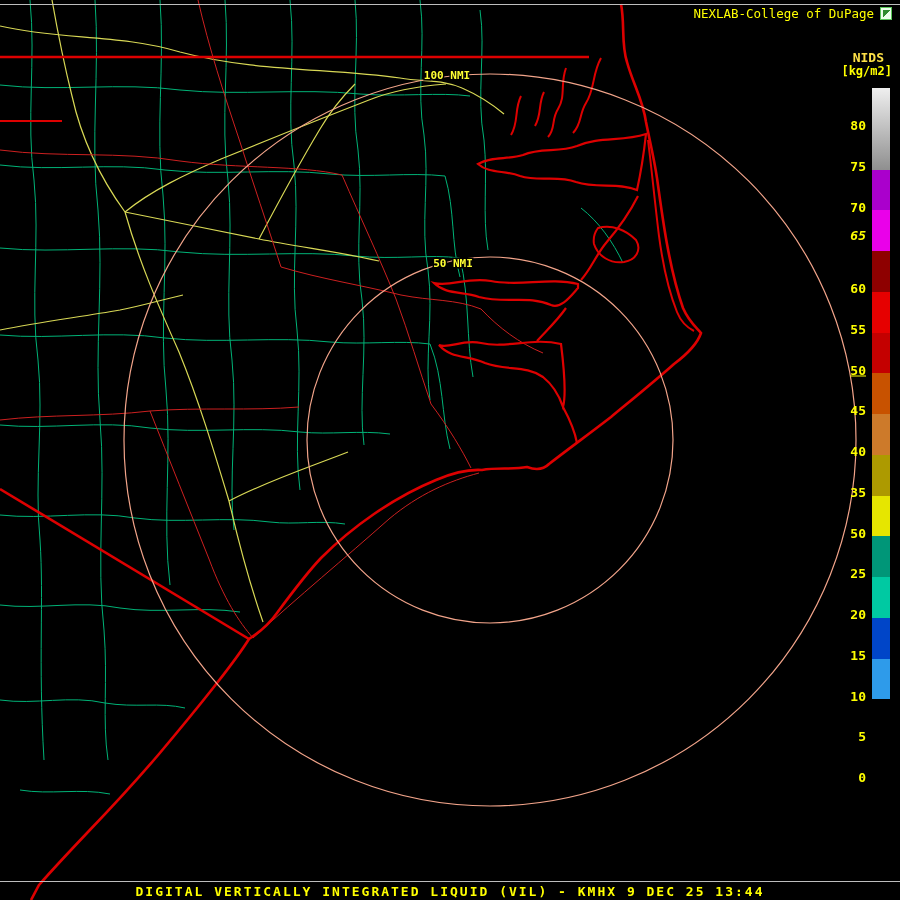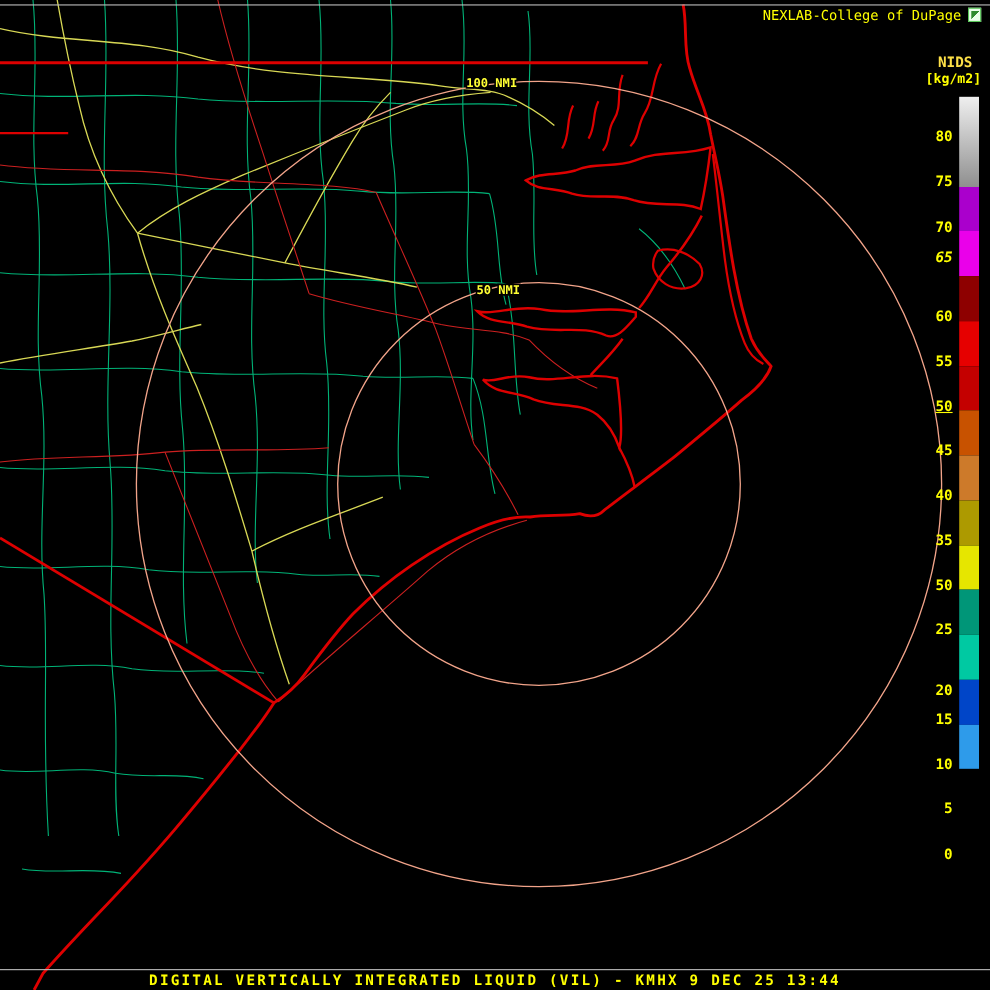--- a/index.html
+++ b/index.html
@@ -140,21 +140,21 @@
       <div class="cb-tick" style="top: 206.5px;">70</div>
       <div class="cb-tick" style="top: 235px; font-style: italic;">65</div>
       <div class="cb-tick" style="top: 288px;">60</div>
       <div class="cb-tick" style="top: 328.75px;">55</div>
       <div class="cb-tick" style="top: 369.5px; text-decoration: underline;">50</div>
       <div class="cb-tick" style="top: 410.25px;">45</div>
       <div class="cb-tick" style="top: 451px;">40</div>
       <div class="cb-tick" style="top: 491.75px;">35</div>
       <div class="cb-tick" style="top: 532.5px;">50</div>
       <div class="cb-tick" style="top: 573.25px;">25</div>
-      <div class="cb-tick" style="top: 628px;">20</div>
+      <div class="cb-tick" style="top: 614px;">20</div>
       <div class="cb-tick" style="top: 654.75px;">15</div>
       <div class="cb-tick" style="top: 695.5px;">10</div>
       <div class="cb-tick" style="top: 736.25px;">5</div>
       <div class="cb-tick" style="top: 777px;">0</div>
     </div>
 
   <div class="caption">DIGITAL VERTICALLY INTEGRATED LIQUID (VIL) - KMHX 9 DEC 25 13:44</div>
 </div>
 
 </body></html>

